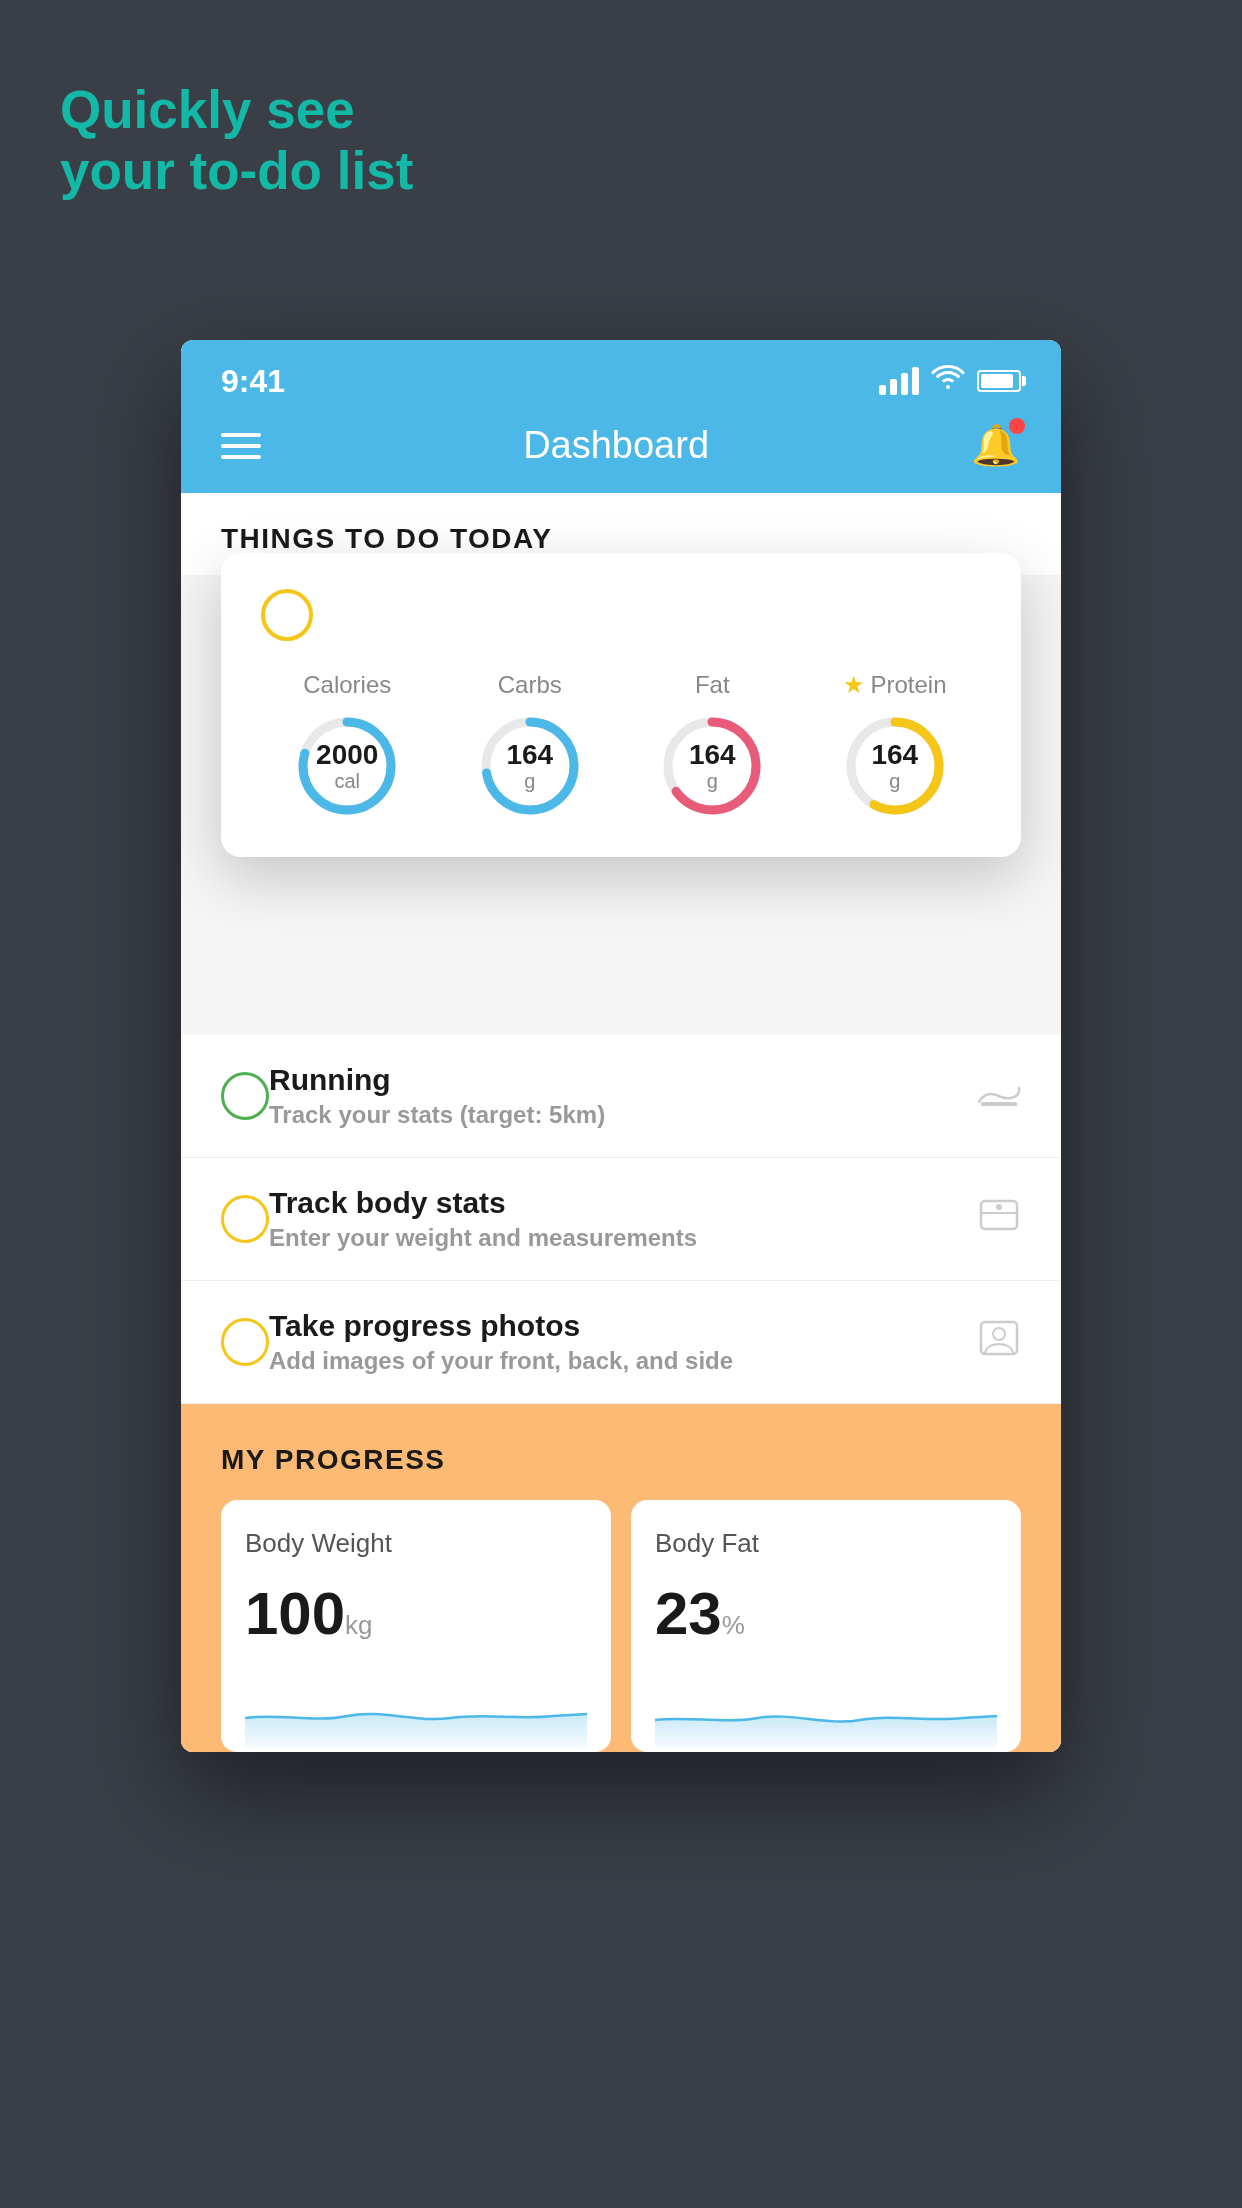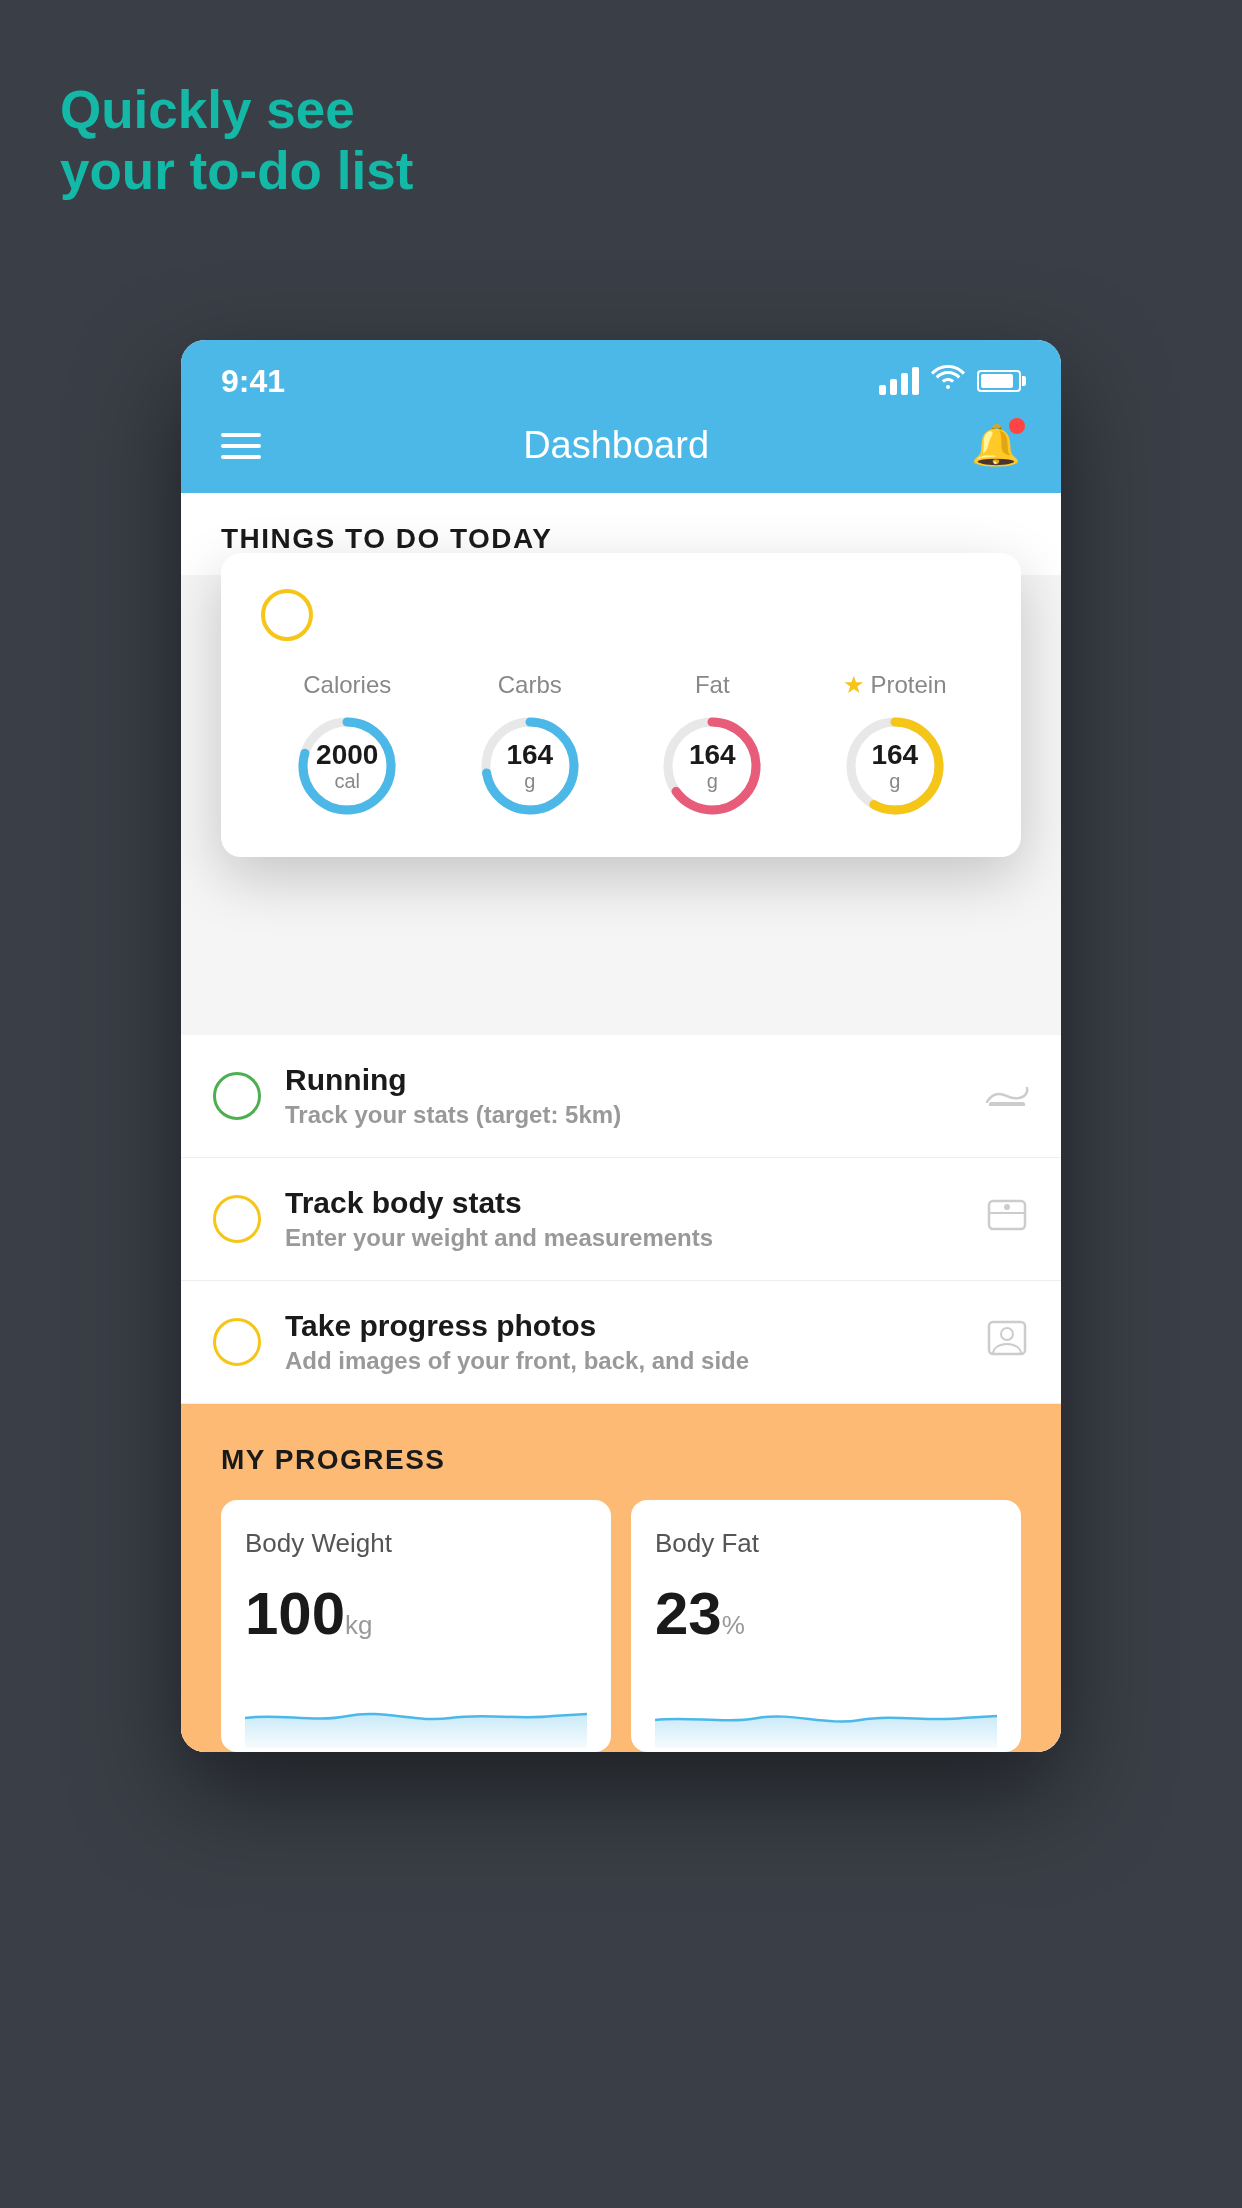--- a/index.html
+++ b/index.html
@@ -25,21 +25,21 @@
     }
 
     
     .phone-mockup {
       position: absolute;
       top: 340px;
       left: 50%;
       transform: translateX(-50%);
       width: 880px;
       background: #ffffff;
-      border-radius: 24px;
+      border-radius: 12px;
       overflow: hidden;
       box-shadow: 0 40px 100px rgba(0,0,0,0.5);
       z-index: 2;
     }
 
     
     .status-bar {
       background: #4cb8e8;
       padding: 18px 40px 0 40px;
       display: flex;
@@ -243,23 +243,22 @@
     }
 
     
     .todo-area {
       background: #ffffff;
       margin-top: 460px;
     }
     .todo-item {
       display: flex;
       align-items: center;
-      padding: 28px 32px;
+      padding: 28px 40px;
       border-bottom: 1px solid #eeeeee;
-      gap: 24px;
     }
     .todo-circle {
       width: 48px;
       height: 48px;
       border-radius: 50%;
       border: 3.5px solid #4cb8e8;
       flex-shrink: 0;
     }
     .todo-circle.yellow {
       border-color: #f5c518;

